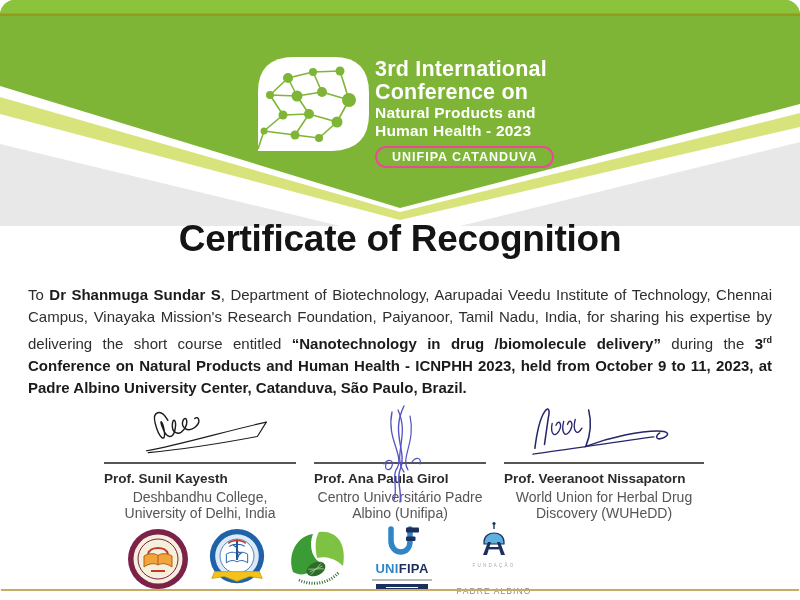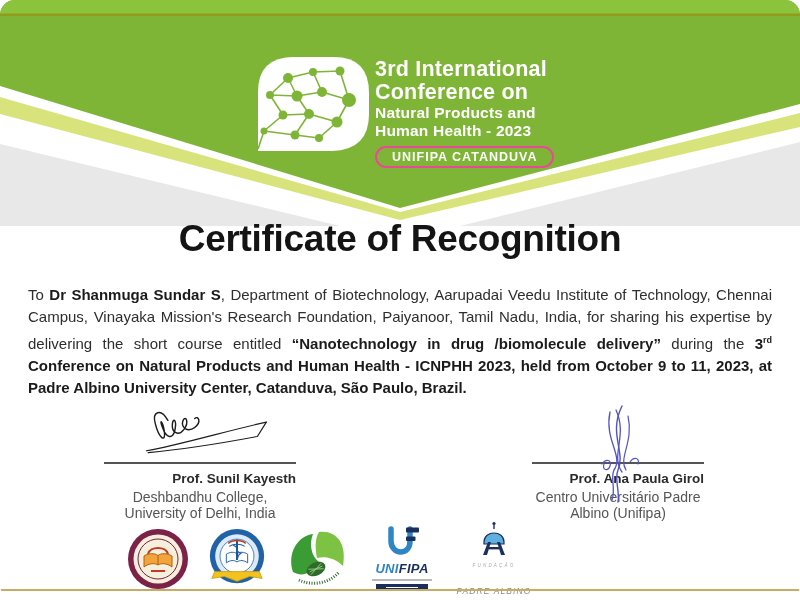--- a/index.html
+++ b/index.html
@@ -33,24 +33,24 @@
   .sig-col{position:relative;}
   .sig-col.c1{width:192px;}
   .sig-col.c2{width:172px;}
   .sig-col.c3{width:200px;}
   .sig-area{position:relative;height:64px;}
   .sig-area svg{position:absolute;}
   .sig-area .s1{left:12px;bottom:0;}
   .sig-area .s2{left:0;top:2px;z-index:2;}
   .sig-area .s3{left:4px;bottom:2px;}
   .sig-line{border-top:2px solid #555555;}
-  .sig-name{margin-top:7px;text-align:right;font-size:13.5px;font-weight:700;color:#2b2b2b;}
+  .sig-name{margin-top:7px;text-align:left;font-size:13.5px;font-weight:700;color:#2b2b2b;}
   .sig-org{margin-top:3px;text-align:center;font-size:14px;color:#555555;}
   
-  .logo-row{position:absolute;top:521px;left:0;width:660px;display:flex;justify-content:center;align-items:center;gap:17px;font-style:italic;}
+  .logo-row{position:absolute;top:521px;left:0;width:660px;display:flex;justify-content:center;align-items:center;gap:17px;}
   .logo-unifipa{width:72px;text-align:center;}
   .unifipa-word{font-size:13px;font-weight:700;letter-spacing:.3px;margin-top:1px;}
   .unifipa-word .uni{color:#2F86C4;}
   .unifipa-word .fipa{color:#1A2F5E;}
   .micro-bar{height:2px;background:#b9b9b9;width:60px;margin:3px auto 0;}
   .navy-bar{width:52px;height:7px;background:#1A2F5E;margin:3px auto 0;position:relative;}
   .navy-bar span{position:absolute;left:10px;top:2.5px;width:32px;height:1.5px;background:#ffffff;}
   .logo-padre{width:78px;text-align:center;}
   .pa-micro{font-size:4.5px;letter-spacing:2.2px;color:#a9a9a9;margin-top:2px;white-space:nowrap;}
   .pa-label{font-size:8.5px;letter-spacing:1.1px;color:#8a8a8a;margin-top:18px;white-space:nowrap;}
@@ -151,20 +151,35 @@
           <path d="M78,12 C72,40 92,56 82,70 C78,78 84,88 80,100" stroke-width="1.3" stroke-linecap="round" stroke="#5353C4"></path>
           <path d="M96,16 C102,42 86,58 94,70" stroke-width="1.2" stroke-linecap="round" stroke="#5353C4"></path>
           <path d="M70,64 C74,58 80,60 78,66 C76,72 70,70 72,64 M98,62 C102,56 108,58 106,64" stroke-width="1.2" stroke-linecap="round" stroke="#5353C4"></path>
         </svg>
       </div>
       <div class="sig-line"></div>
       <div class="sig-name">Prof. Ana Paula Girol</div>
       <div class="sig-org">Centro Universitário Padre Albino (Unifipa)</div>
     </div>
 
+    <div class="sig-col c3">
+      <div class="sig-area">
+        <svg class="s3" width="192" height="56" viewBox="0 0 200 58" fill="none">
+          <path d="M28,46 C30,30 34,14 38,8 C42,2 44,6 42,14 L38,42" stroke-width="1.6" stroke-linecap="round" stroke="#26266B"></path>
+          <path d="M46,20 C44,30 48,36 53,28 C57,21 53,15 50,22" stroke-width="1.4" stroke-linecap="round" stroke="#26266B"></path>
+          <path d="M58,18 C55,30 60,36 65,27 C69,19 64,14 62,21" stroke-width="1.4" stroke-linecap="round" stroke="#26266B"></path>
+          <path d="M70,16 C67,28 72,34 77,25" stroke-width="1.4" stroke-linecap="round" stroke="#26266B"></path>
+          <path d="M84,6 C87,18 86,32 81,44 C108,34 138,28 156,28 C166,28 170,31 162,35 C155,38 152,34 158,30" stroke-width="1.6" stroke-linecap="round" stroke="#26266B"></path>
+          <path d="M26,52 C70,46 120,38 152,34" stroke-width="1.3" stroke-linecap="round" stroke="#26266B"></path>
+        </svg>
+      </div>
+      <div class="sig-line"></div>
+      <div class="sig-name">Prof. Veeranoot Nissapatorn</div>
+      <div class="sig-org">World Union for Herbal Drug Discovery (WUHeDD)</div>
+    </div>
   </div>
 
   <div class="logo-row">
 
     <svg width="62" height="62" viewBox="0 0 62 62">
       <circle cx="31" cy="31" r="30" fill="#7C2148"></circle>
       <circle cx="31" cy="31" r="24.5" fill="#F6EFDC"></circle>
       <circle cx="31" cy="31" r="20" fill="none" stroke="#7C2148" stroke-width="1"></circle>
       <path d="M21,26 C23,18 39,18 41,26" stroke="#C13B2A" stroke-width="2" fill="none"></path>
       <path d="M17,39 C22,35 28,35 31,37 C34,35 40,35 45,39 L45,28 C40,25 34,25 31,27.5 C28,25 22,25 17,28 Z" fill="#F2A33C" stroke="#B06010" stroke-width="1"></path>

